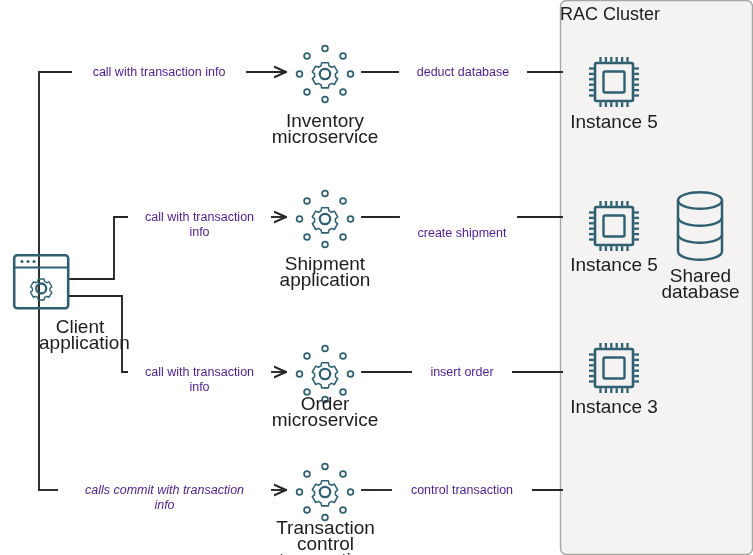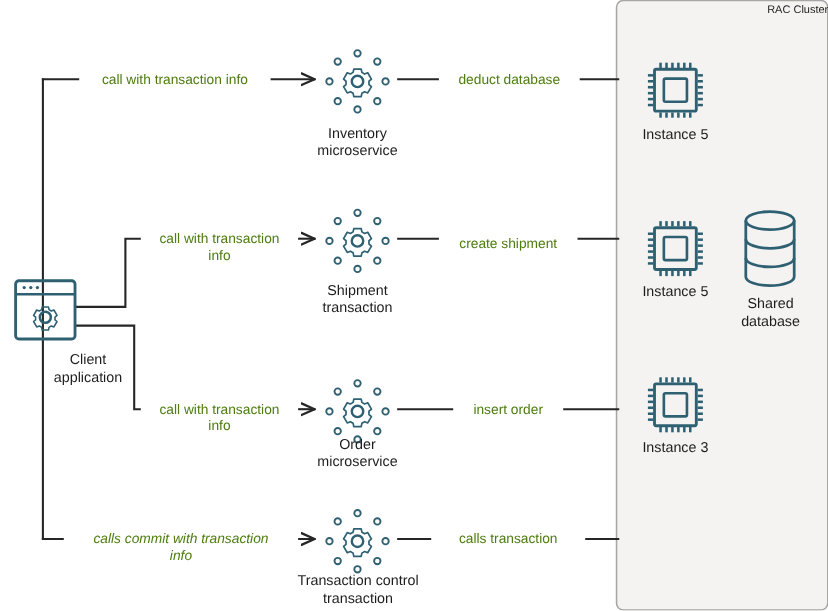--- a/index.html
+++ b/index.html
@@ -6,39 +6,39 @@
   body{
     width:753px;height:555px;position:relative;overflow:hidden;
     font-family:"Liberation Sans","DejaVu Sans",sans-serif;
     color:#262626;
   }
   #diagram{position:absolute;inset:0;width:753px;height:555px;}
   .lbl{
     position:absolute;
     font-size:12.5px;
     line-height:15px;
-    color:#4d7c0f;
+    color:#4c1d95;
     text-align:center;
     white-space:pre-line;
     background:#ffffff;
     padding:0 3px;
   }
   .node-lbl{
     position:absolute;
-    font-size:13px;
+    font-size:19px;
     line-height:16px;
     color:#1d1d1d;
     text-align:center;
     white-space:pre-line;
   }
   .panel-title{
     position:absolute;
-    font-size:10px;
+    font-size:18px;
     color:#1d1d1d;
-    text-align:right;
+    text-align:left;
     width:193px;
     left:560px;
     top:4px;
   }
 </style>
 </head>
 <body>
 
 <svg id="diagram" viewBox="0 0 753 555">
   <defs>
@@ -283,37 +283,37 @@
 </svg>
 
 <div class="panel-title">RAC Cluster</div>
 
 <div class="node-lbl" style="left:0px;top:319px;width:82px;padding-left:39px;">Client
 application</div>
 
 <div class="node-lbl" style="left:258px;top:113px;width:134px;">Inventory
 microservice</div>
 <div class="node-lbl" style="left:258px;top:256px;width:134px;">Shipment
-transaction</div>
+application</div>
 <div class="node-lbl" style="left:258px;top:396px;width:134px;">Order
 microservice</div>
 <div class="node-lbl" style="left:248px;top:520px;width:155px;">Transaction control
 transaction</div>
 
 <div class="lbl" style="left:72px;top:65px;width:168px;">call with transaction info</div>
 <div class="lbl" style="left:128px;top:210px;width:137px;">call with transaction
 info</div>
 <div class="lbl" style="left:128px;top:365px;width:137px;">call with transaction
 info</div>
 <div class="lbl" style="left:58px;top:483px;width:207px;font-style:italic;">calls commit with transaction
 info</div>
 
 <div class="lbl" style="left:399px;top:65px;width:122px;">deduct database</div>
-<div class="lbl" style="left:399px;top:214px;width:120px;text-align:center;">create shipment</div>
+<div class="lbl" style="left:399px;top:226px;width:120px;text-align:center;">create shipment</div>
 <div class="lbl" style="left:412px;top:365px;width:94px;">insert order</div>
-<div class="lbl" style="left:392px;top:483px;width:134px;">calls transaction</div>
+<div class="lbl" style="left:392px;top:483px;width:134px;">control transaction</div>
 
 <div class="node-lbl" style="left:565px;top:114px;width:98px;">Instance 5</div>
 <div class="node-lbl" style="left:565px;top:257px;width:98px;">Instance 5</div>
 <div class="node-lbl" style="left:565px;top:399px;width:98px;">Instance 3</div>
 
 <div class="node-lbl" style="left:660px;top:257px;width:81px;margin-top:11px;">Shared
 database</div>
 
 </body></html>

